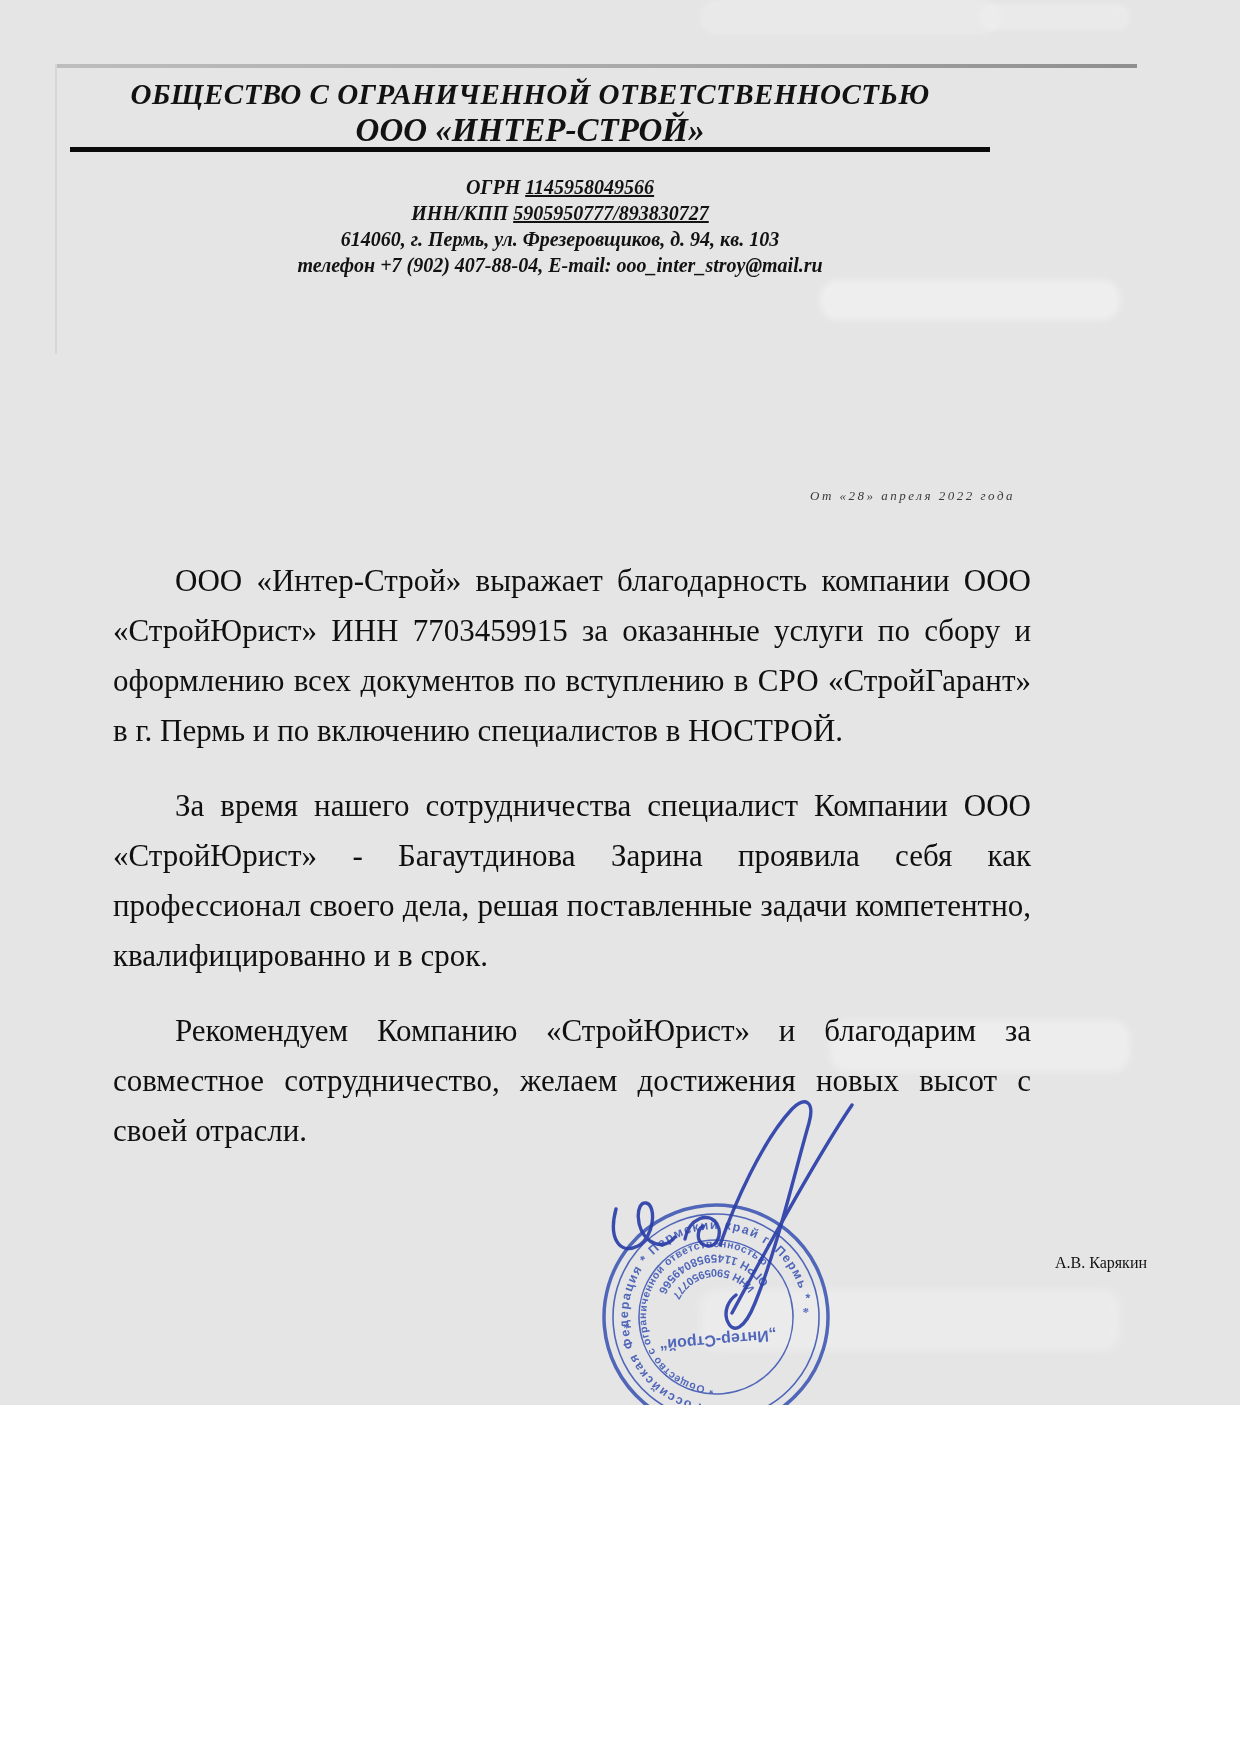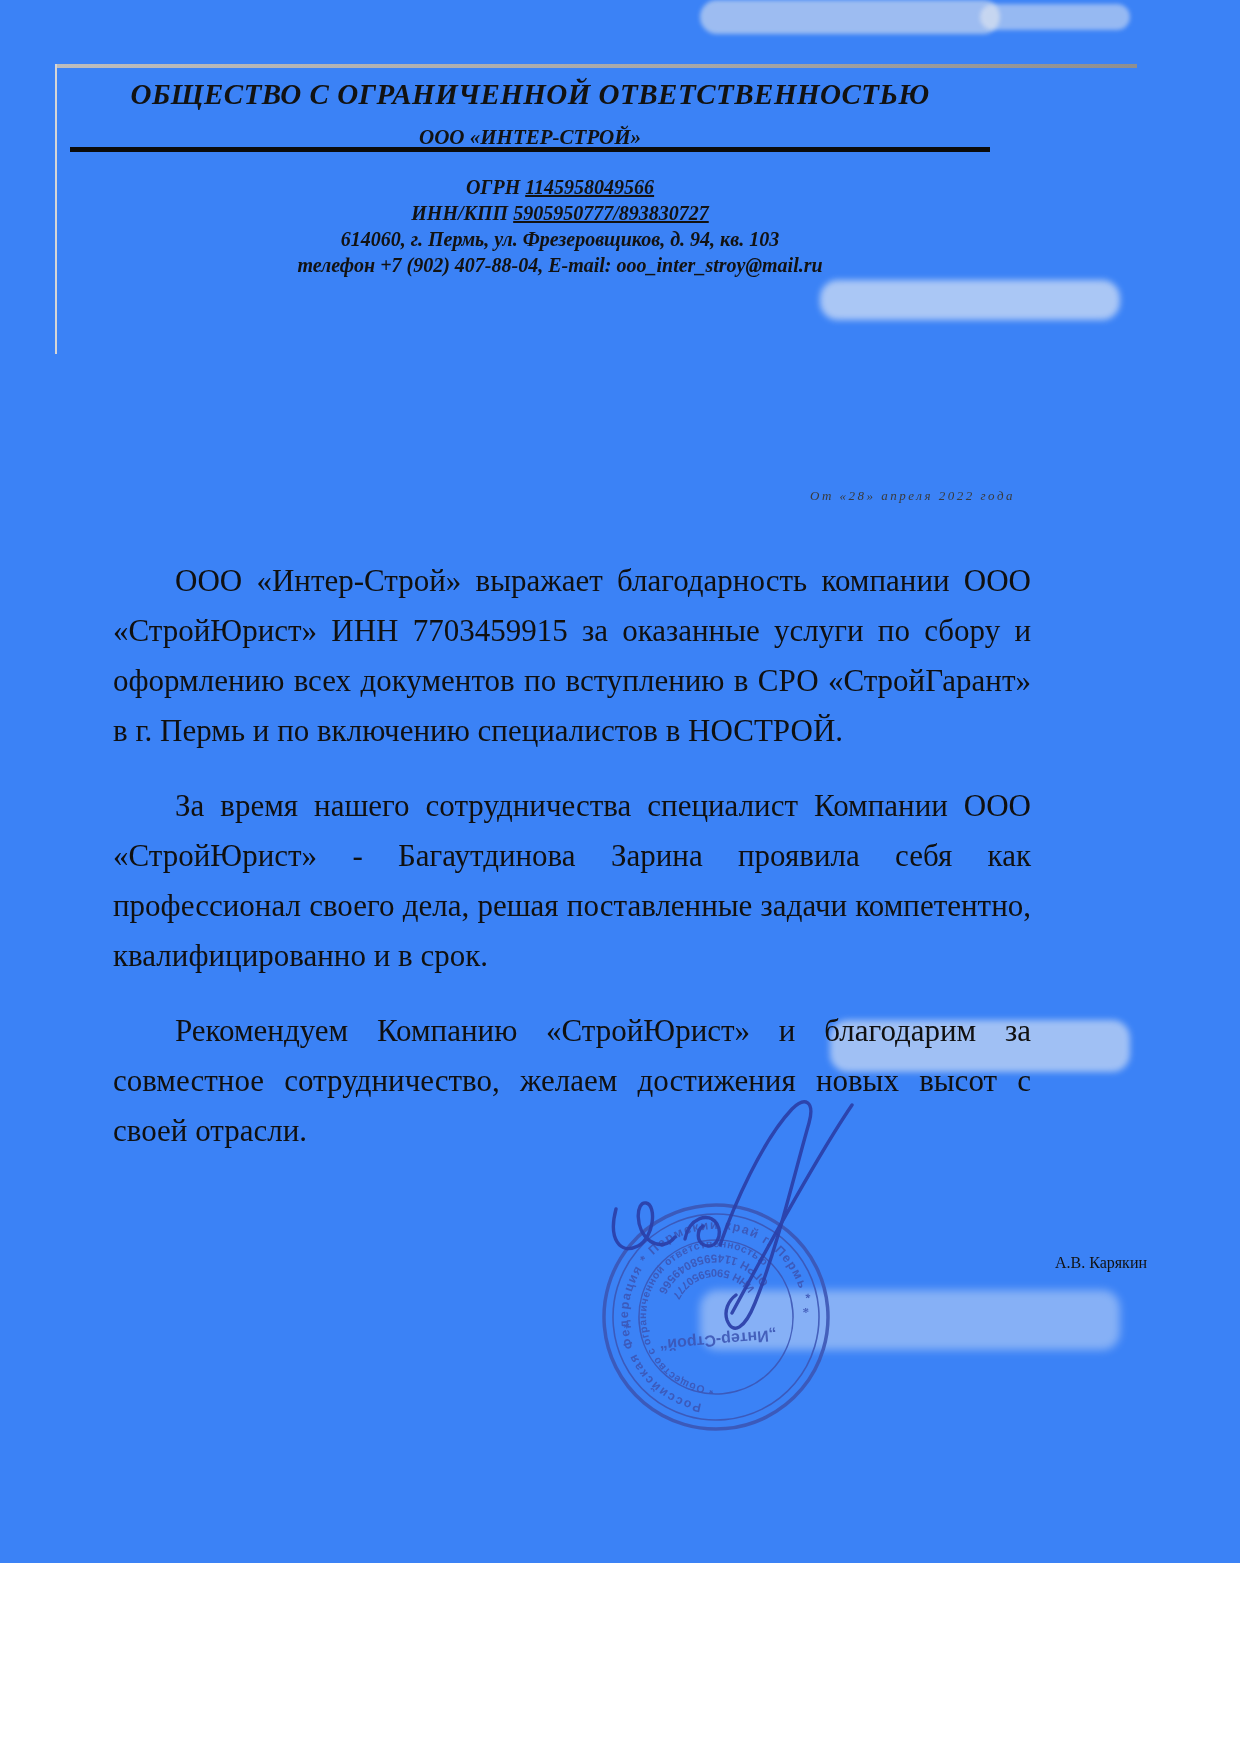--- a/index.html
+++ b/index.html
@@ -1,38 +1,38 @@
 <!DOCTYPE html>
 <html><head>
 <meta charset="utf-8">
 <style>
   html,body{margin:0;padding:0;background:#ffffff;}
   .page{
     position:relative;
-    width:1240px;height:1563px;
-    background:#3b82f6;
+    width:1240px;height:1405px;
+    background:#e5e5e5;
     font-family:"Liberation Serif", serif;
     color:#121212;
     overflow:hidden;
   }
   
   .smudge{position:absolute;border-radius:18px;pointer-events:none;}
   .smudge.a{left:700px;top:0px;width:300px;height:34px;background:#ededed;opacity:.55;filter:blur(2px);}
   .smudge.b{left:980px;top:4px;width:150px;height:26px;background:#f0f0f0;opacity:.5;filter:blur(2px);}
   .smudge.c{left:820px;top:280px;width:300px;height:40px;background:#f5f5f5;opacity:.6;filter:blur(3px);}
   .smudge.d{left:830px;top:1020px;width:300px;height:52px;background:#f4f4f4;opacity:.55;filter:blur(3px);}
   .smudge.e{left:700px;top:1290px;width:420px;height:60px;background:#f6f6f6;opacity:.4;filter:blur(4px);}
   
   .lh-topline{position:absolute;left:55px;top:64px;width:1082px;height:4px;
     background:linear-gradient(90deg,#bdbdbd,#a7a7a7 60%,#8f8f8f);}
   .lh-leftline{position:absolute;left:55px;top:64px;width:2px;height:290px;background:#d6d6d6;}
   .lh-title{position:absolute;left:70px;top:78px;width:920px;text-align:center;
     font-style:italic;font-weight:700;line-height:1.15;}
   .lh-title .t1{font-size:29px;letter-spacing:.5px;display:block;}
-  .lh-title .t2{font-size:21px;display:block;margin-top:14px;}
+  .lh-title .t2{font-size:33px;display:block;margin-top:1px;}
   .lh-rule{position:absolute;left:70px;top:147px;width:920px;height:5px;background:#0b0b0b;}
   .lh-contacts{position:absolute;left:120px;top:174px;width:880px;text-align:center;
     font-style:italic;font-weight:700;font-size:20px;line-height:26px;}
   .lh-contacts .u{text-decoration:underline;}
   
   .date-line{position:absolute;right:225px;top:488px;font-size:13px;color:#3a3a3a;
     letter-spacing:2.5px;white-space:nowrap;font-style:italic;}
   
   .body-text{position:absolute;left:113px;top:556px;width:918px;
     font-size:31px;line-height:50px;text-align:justify;color:#101010;}

